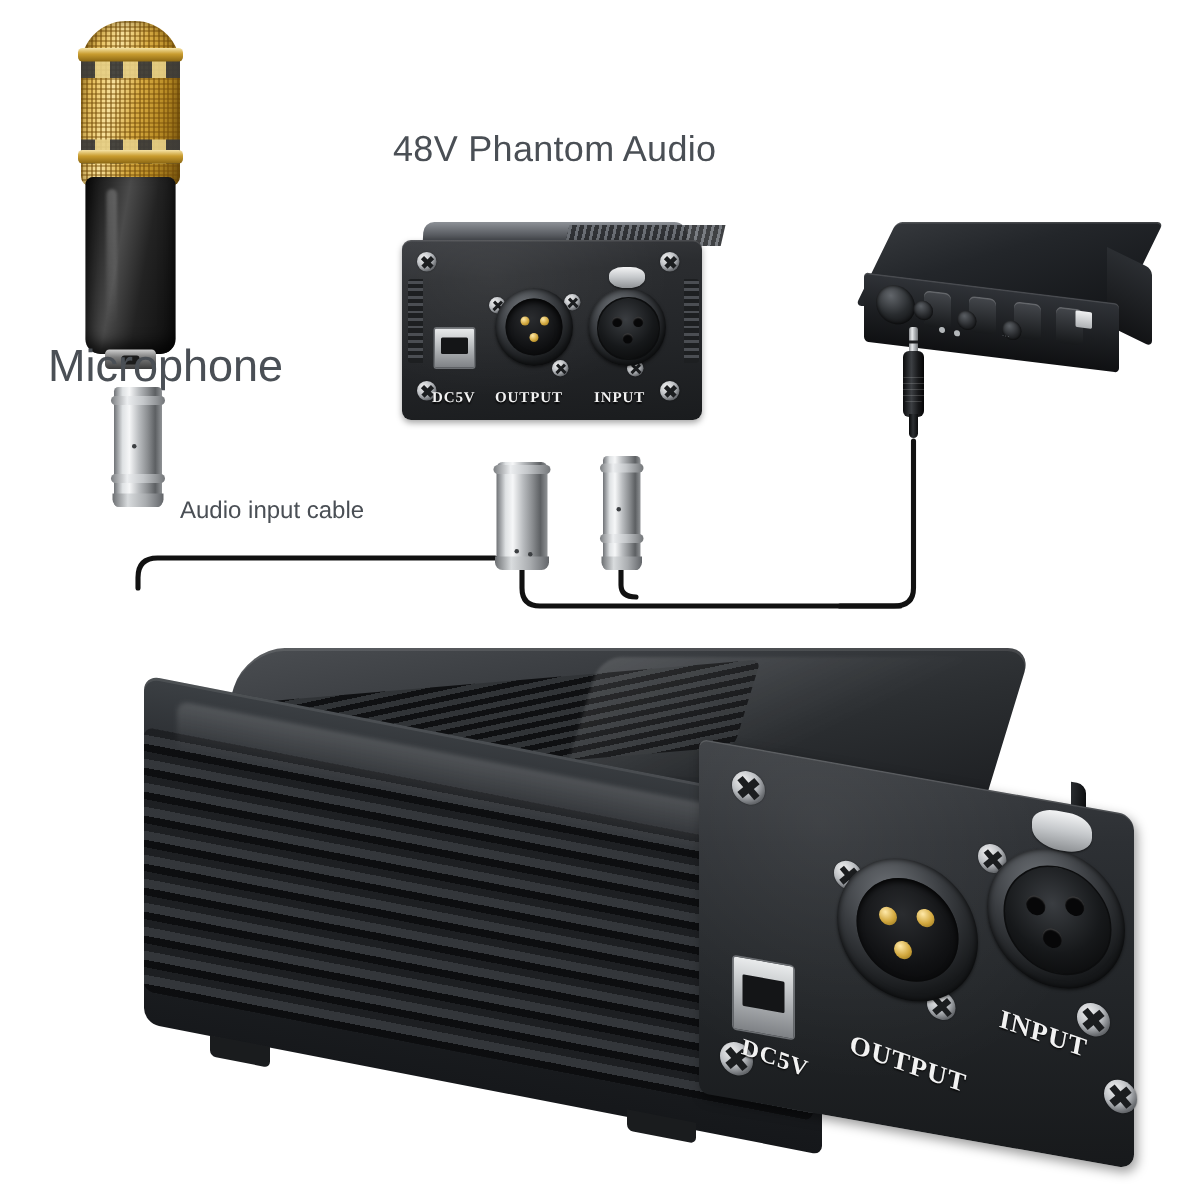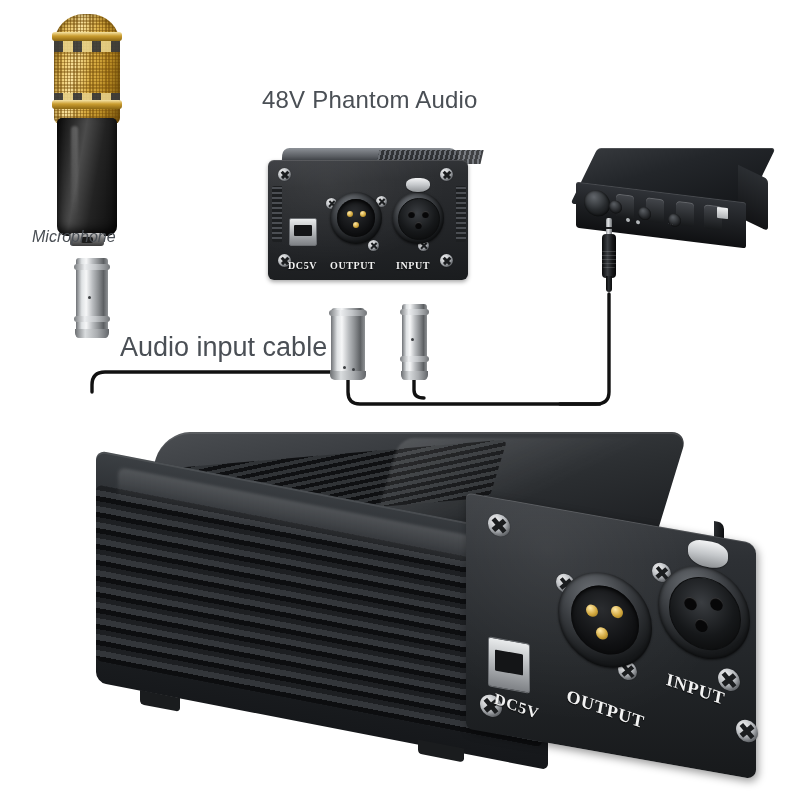--- a/index.html
+++ b/index.html
@@ -7,22 +7,22 @@
     width:800px;height:800px;
     background:#ffffff;
     font-family:"Liberation Sans", sans-serif;
     overflow:hidden;
     position:relative;
   }
   #stage{position:absolute;left:0;top:0;width:800px;height:800px;}
 
   .lbl{position:absolute;color:#4a4f55;white-space:nowrap;}
   .lbl-title{font-size:24px;letter-spacing:.2px;}
-  .lbl-mic{font-size:16px;font-style:italic;}
-  .lbl-cable{font-size:27px;text-align:right;}
+  .lbl-mic{font-size:30px;}
+  .lbl-cable{font-size:16px;text-align:right;}
   .lbl-sc{font-size:23px;}
 
   
   #mic{position:absolute;left:48px;top:14px;width:78px;height:236px;}
   .mic-grille{
     position:absolute;left:6px;top:0;width:66px;height:110px;
     border-radius:30px 30px 6px 6px;
     background:
       repeating-linear-gradient(90deg, rgba(120,80,10,.55) 0 1.4px, rgba(255,215,120,.0) 1.4px 3.2px),
       repeating-linear-gradient(0deg, rgba(120,80,10,.45) 0 1.4px, rgba(255,215,120,.0) 1.4px 3.2px),

